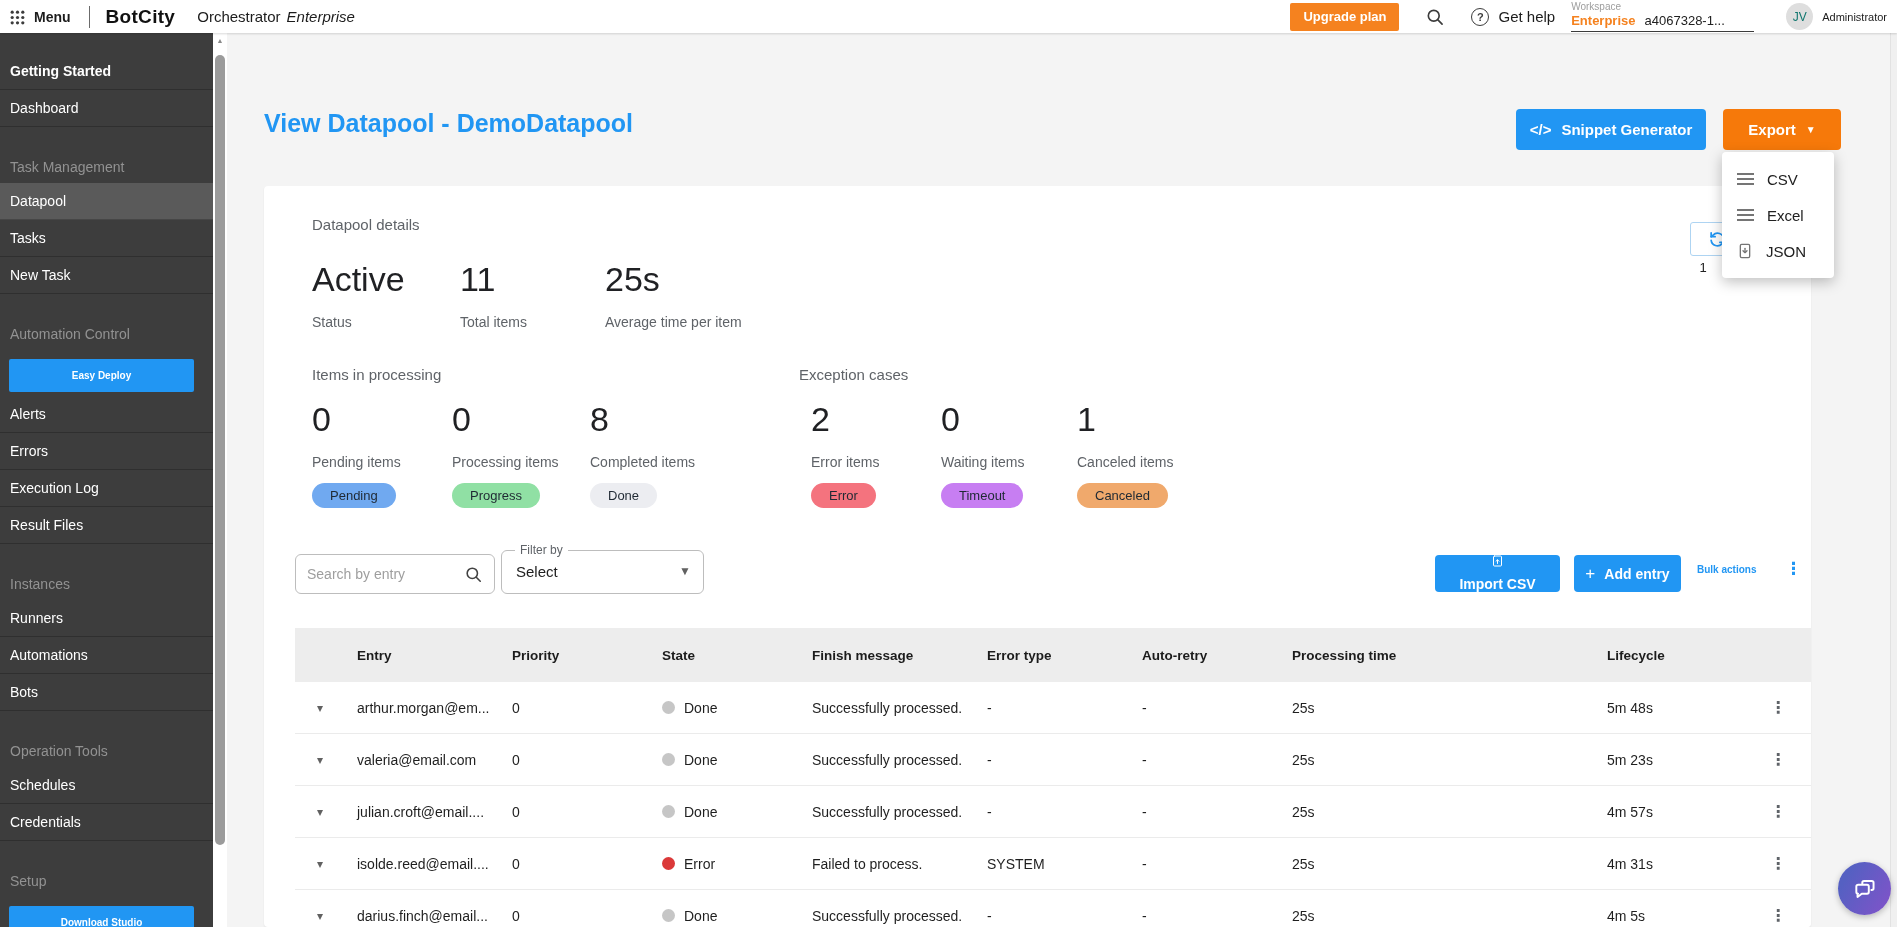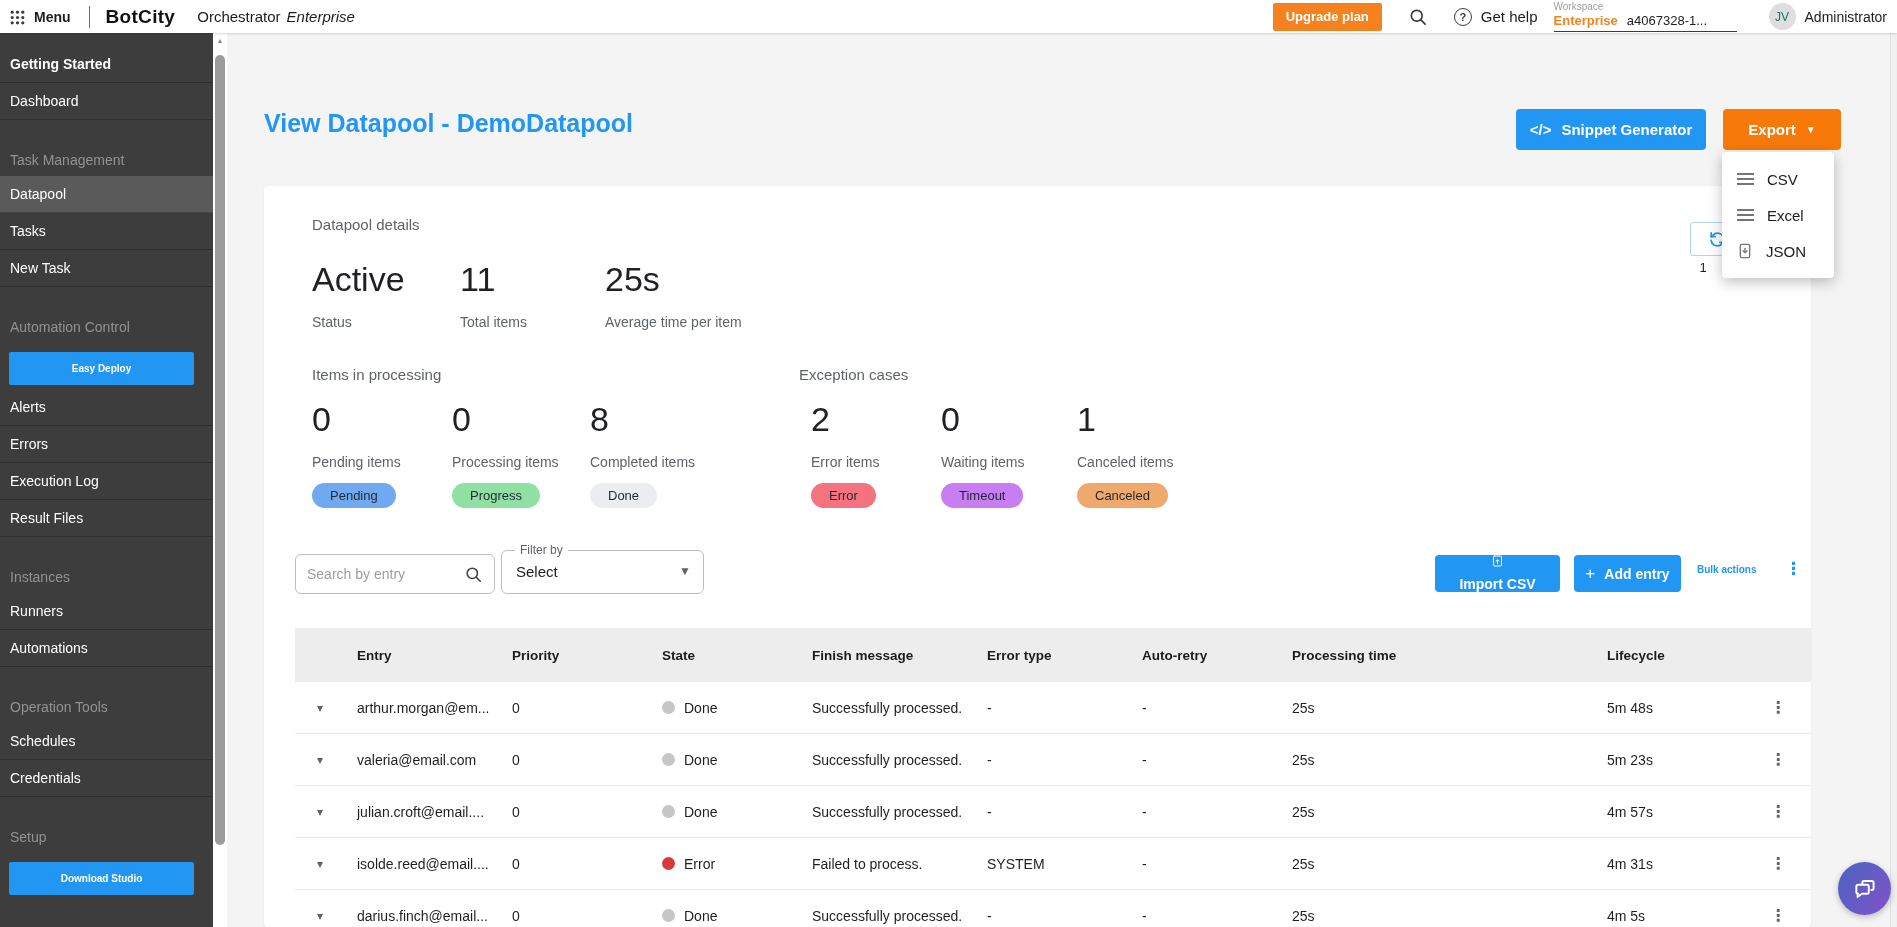--- a/index.html
+++ b/index.html
@@ -19,24 +19,24 @@
   .tb-search { margin-right:26px; cursor:pointer; display:flex; }
   .help { display:flex; align-items:center; gap:9px; margin-right:16px; cursor:pointer; }
   .help-circle { width:18px; height:18px; border:1.6px solid #3c3c3c; border-radius:50%; font-size:11px; font-weight:700; color:#3c3c3c; display:flex; align-items:center; justify-content:center; }
   .help-text { font-size:15px; color:#1c1c1c; }
   .workspace { width:183px; border-bottom:1px solid #3c3c3c; padding-bottom:3px; margin-right:32px; cursor:pointer; }
   .ws-label { font-size:10px; color:#9e9e9e; display:block; }
   .ws-line { display:flex; align-items:baseline; gap:9px; margin-top:1px; }
   .ws-plan { font-size:13px; font-weight:700; color:#F5821F; }
   .ws-id { font-size:13px; color:#212121; }
   .avatar { width:27px; height:27px; border-radius:50%; background:#dedede; color:#0f766e; font-size:12px; display:flex; align-items:center; justify-content:center; cursor:pointer; }
-  .user-role { font-size:14px; color:#1c1c1c; margin-left:9px; margin-right:4px; }
-
-  
-  .sidebar { position:fixed; top:33px; left:0; bottom:0; width:213px; background:#3d3d3d; padding-top:13px; z-index:40; overflow:hidden; }
+  .user-role { font-size:11px; color:#1c1c1c; margin-left:9px; margin-right:4px; }
+
+  
+  .sidebar { position:fixed; top:33px; left:0; bottom:0; width:213px; background:#3d3d3d; padding-top:20px; z-index:40; overflow:hidden; }
   .sb-item { height:37px; line-height:36px; padding-left:10px; font-size:14px; font-weight:500; color:#fff; border-bottom:1px solid rgba(0,0,0,0.22); cursor:pointer; }
   .sb-item.bold { font-weight:700; }
   .sb-item.selected { background:#5a5a5a; }
   .sb-section { height:36px; line-height:40px; padding-left:10px; font-size:14px; color:#929292; margin-top:20px; }
   .sb-btn { display:block; width:185px; margin:9px 14px 4px 9px; height:33px; background:#2196F3; border:none; border-radius:2px; color:#fff; font-size:10px; font-weight:700; cursor:pointer; font-family:inherit; }
   .sb-scrollbar { position:fixed; top:33px; left:213px; bottom:0; width:14px; background:#fff; z-index:41; }
   .sb-arrow { position:absolute; top:4px; left:0; width:14px; text-align:center; font-size:7px; color:#8a8a8a; }
   .sb-thumb { position:absolute; top:22px; left:2px; width:10px; height:790px; background:#9b9b9b; border-radius:6px; cursor:pointer; }
 
   
@@ -158,20 +158,21 @@
   <div class="sb-item">New Task</div>
   <div class="sb-section">Automation Control</div>
   <button class="sb-btn">Easy Deploy</button>
   <div class="sb-item">Alerts</div>
   <div class="sb-item">Errors</div>
   <div class="sb-item">Execution Log</div>
   <div class="sb-item">Result Files</div>
   <div class="sb-section">Instances</div>
   <div class="sb-item">Runners</div>
   <div class="sb-item">Automations</div>
+  <div class="sb-item">Bots</div>
   <div class="sb-section">Operation Tools</div>
   <div class="sb-item">Schedules</div>
   <div class="sb-item">Credentials</div>
   <div class="sb-section">Setup</div>
   <button class="sb-btn">Download Studio</button>
 </nav>
 <div class="sb-scrollbar">
   <span class="sb-arrow">▲</span>
   <span class="sb-thumb"></span>
 </div>

